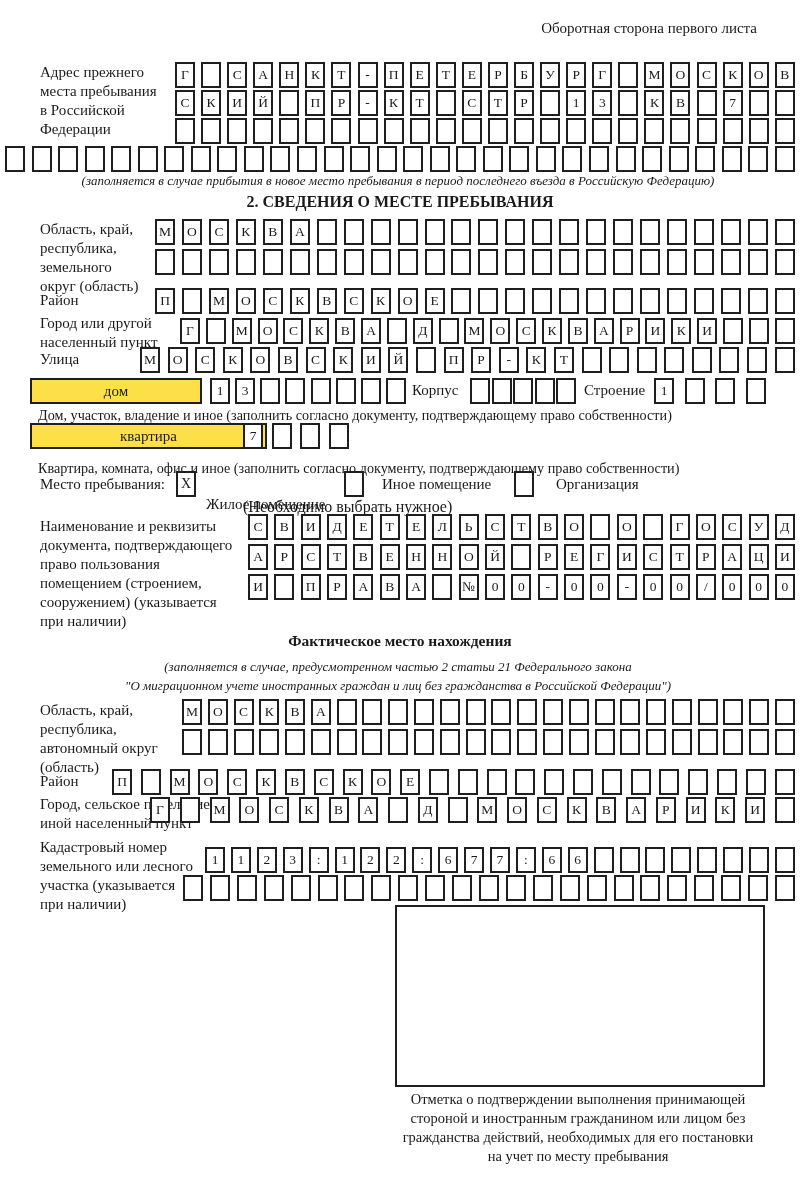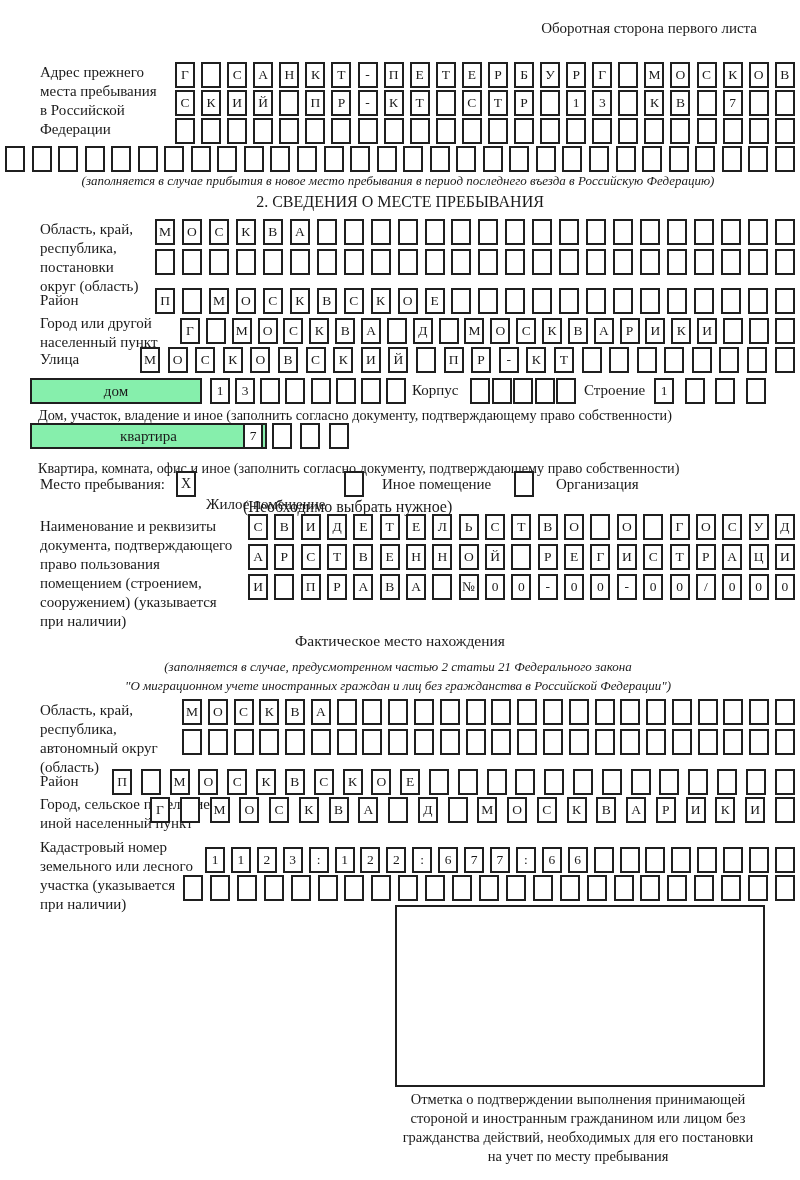--- a/index.html
+++ b/index.html
@@ -3,25 +3,25 @@
 <meta charset="utf-8">
 <style>
   html,body{margin:0;padding:0;background:#fff;}
   .page{position:relative;width:800px;height:1180px;background:#ffffff;
         font-family:"Liberation Serif","DejaVu Serif",serif;color:#1a1a1a;overflow:hidden;}
   .label{position:absolute;font-size:15px;line-height:19px;white-space:nowrap;}
   .cellrow{position:absolute;display:flex;justify-content:space-between;height:26px;}
   .cell{flex:0 0 20px;width:20px;height:26px;border:2px solid #1f1f1f;box-sizing:border-box;
         display:flex;align-items:center;justify-content:center;font-size:13.5px;line-height:1;background:#fff;}
   .widebox{position:absolute;height:26px;border:2px solid #1f1f1f;box-sizing:border-box;
-        display:flex;align-items:center;justify-content:center;font-size:15px;background:#86efac;}
+        display:flex;align-items:center;justify-content:center;font-size:15px;background:#fde047;}
   .checkbox{position:absolute;width:20px;height:26px;border:2px solid #1f1f1f;box-sizing:border-box;
         display:flex;align-items:center;justify-content:center;font-size:14px;background:#fff;}
   .centernote{position:absolute;left:0;width:796px;text-align:center;font-size:13px;line-height:18px;font-style:italic;}
-  .title{position:absolute;left:0;width:800px;text-align:center;font-weight:normal;}
+  .title{position:absolute;left:0;width:800px;text-align:center;font-weight:bold;}
   .caption{position:absolute;font-size:14.2px;white-space:nowrap;}
   .bigbox{position:absolute;border:2px solid #1f1f1f;background:#fff;}
   .headnote{position:absolute;font-size:15px;white-space:nowrap;}
   .bcap{position:absolute;text-align:center;font-size:14.5px;line-height:19px;}
 </style>
 </head>
 <body>
 
 <div class="page">
 
@@ -143,21 +143,21 @@
       <span class="cell"></span>
       <span class="cell"></span>
     </div>
   <div class="centernote" style="top:172px">(заполняется в случае прибытия в новое место пребывания в период последнего въезда в Российскую Федерацию)</div>
 
   <div class="title" style="top:193px;font-size:16px">2. СВЕДЕНИЯ О МЕСТЕ ПРЕБЫВАНИЯ</div>
 
   <div class="label" style="left:40px;top:220px">
     <div>Область, край,</div>
     <div>республика,</div>
-    <div>постановки</div>
+    <div>земельного</div>
     <div>округ (область)</div>
   </div>
   <div class="cellrow" style="left:155px;top:219px;width:640px">
       <span class="cell">М</span>
       <span class="cell">О</span>
       <span class="cell">С</span>
       <span class="cell">К</span>
       <span class="cell">В</span>
       <span class="cell">А</span>
       <span class="cell"></span>

